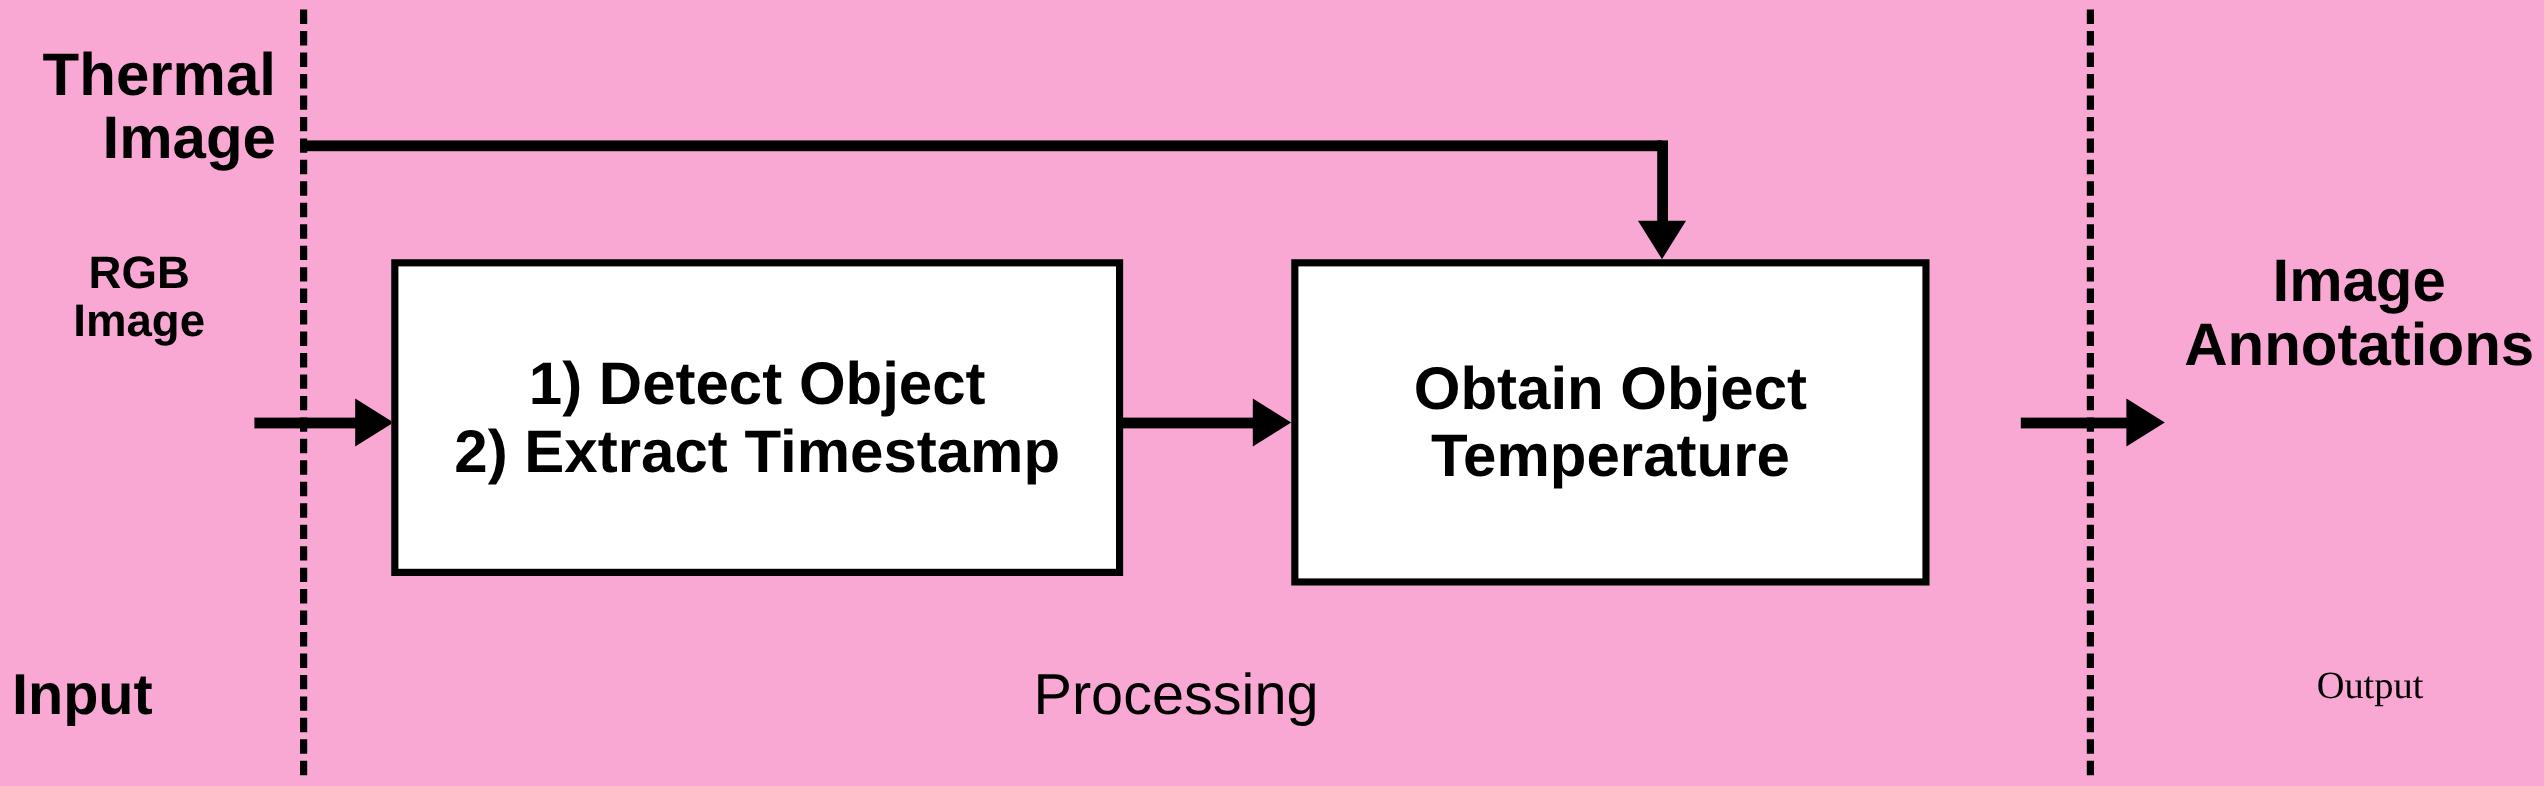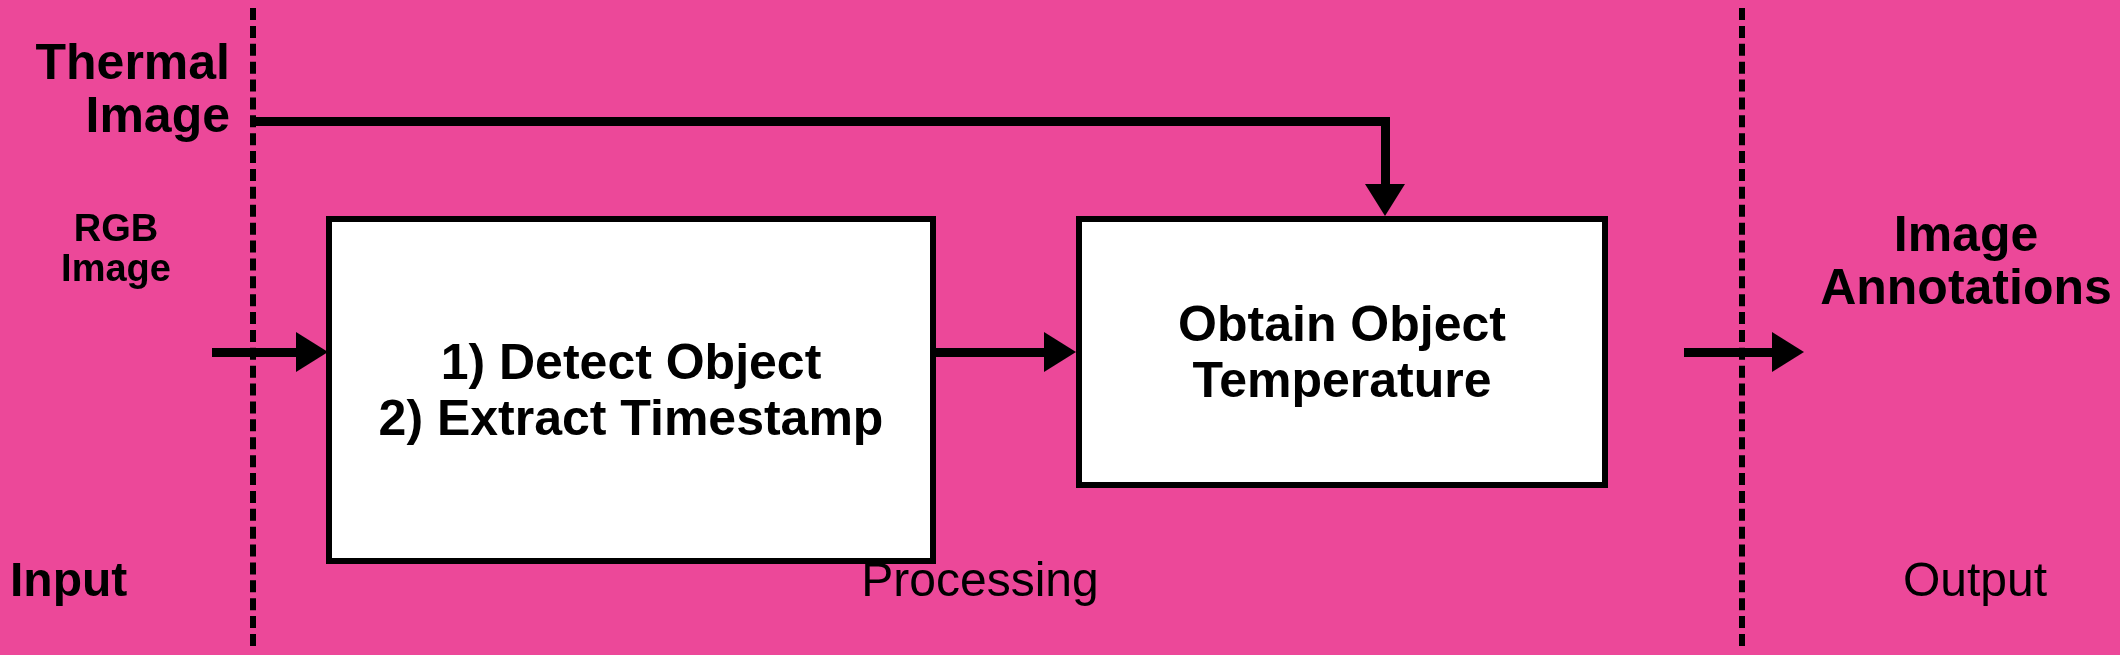--- a/index.html
+++ b/index.html
@@ -4,21 +4,21 @@
 <style>
   html, body {
     margin: 0;
     padding: 0;
     background: #ffffff;
   }
   #canvas {
     position: relative;
     width: 2120px;
     height: 655px;
-    background: #ec4899;
+    background: #f9a8d4;
     font-family: "Liberation Sans", sans-serif;
     overflow: hidden;
   }
   .lbl {
     position: absolute;
     color: #000000;
     font-weight: bold;
     line-height: 1.06;
     white-space: pre;
     text-align: center;
@@ -59,23 +59,24 @@
     top: 555px;
     width: 560px;
     font-size: 48px;
     font-weight: normal;
     text-align: center;
   }
   #zone-output {
     left: 1830px;
     top: 555px;
     width: 290px;
-    font-size: 48px;
+    font-size: 32px;
     font-weight: normal;
     text-align: center;
+    font-family: Liberation Serif, serif;
   }
   
   .divider {
     position: absolute;
     width: 0px;
     border-left: 6px dashed #000000;
   }
   #divider-input {
     left: 250px;
     top: 8px;
@@ -101,21 +102,21 @@
     font-weight: bold;
     font-size: 50px;
     line-height: 1.12;
     text-align: center;
     white-space: pre-line;
   }
   #box-detect {
     left: 326px;
     top: 216px;
     width: 610px;
-    height: 348px;
+    height: 264px;
   }
   #box-temperature {
     left: 1076px;
     top: 216px;
     width: 532px;
     height: 272px;
   }
   
   .hline {
     position: absolute;

